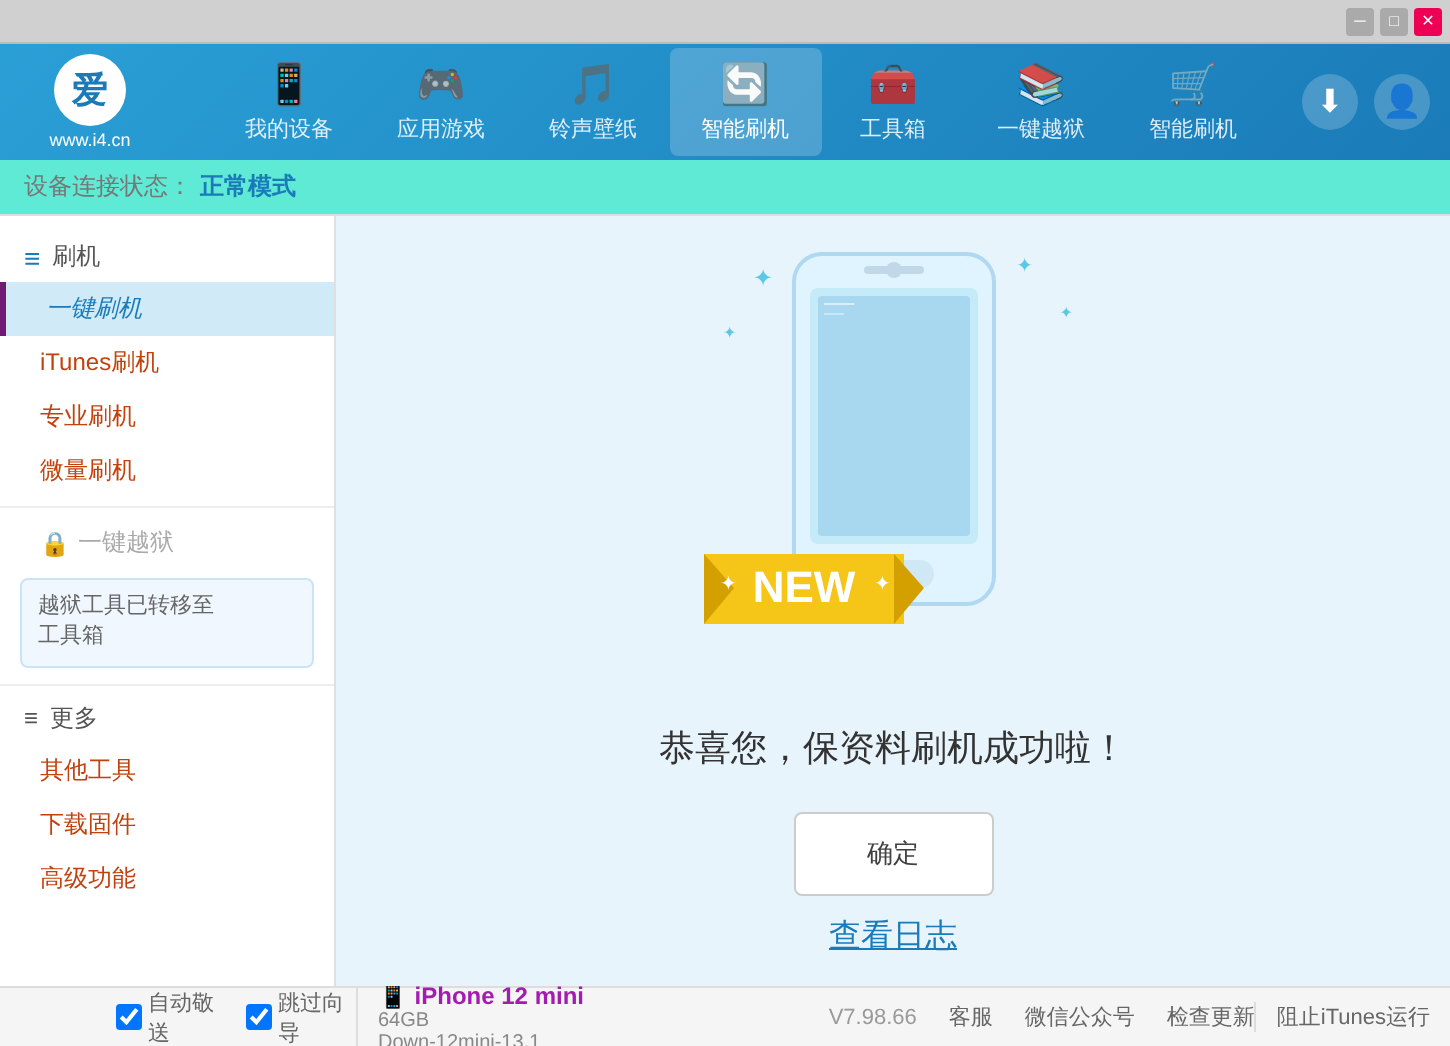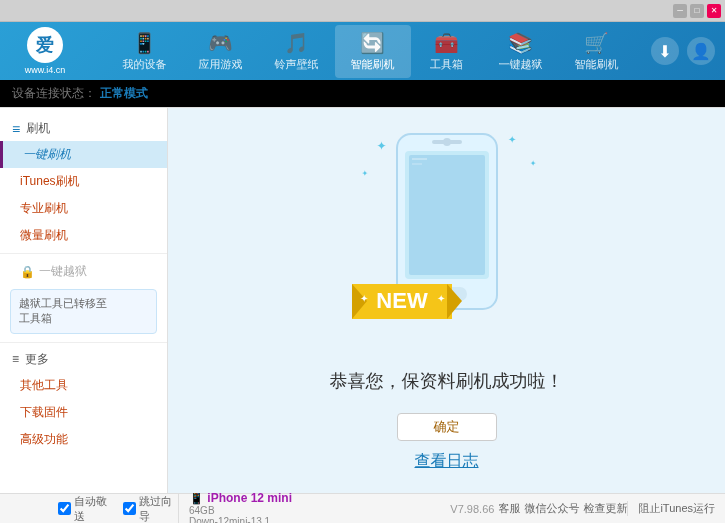--- a/index.html
+++ b/index.html
@@ -98,21 +98,21 @@
       background: rgba(255,255,255,0.2);
       display: flex; align-items: center; justify-content: center;
       cursor: pointer;
       color: #fff;
       font-size: 16px;
     }
 
     
     .status-bar {
       height: 28px;
-      background: #000000;
+      background: #5eead4;
       border-bottom: 1px solid #ddd;
       display: flex;
       align-items: center;
       padding: 0 12px;
       font-size: 12px;
       color: #555;
     }
     .status-label { color: #777; }
     .status-value { color: #1a7bb8; font-weight: bold; margin-left: 4px; }
 
@@ -216,27 +216,27 @@
     
     .success-message {
       font-size: 18px;
       color: #333;
       margin-bottom: 20px;
       font-weight: 500;
       font-family: Liberation Mono, monospace;
     }
     .confirm-btn {
       width: 100px;
-      height: 28px;
+      height: 42px;
       background: #fff;
       border: 1px solid #ccc;
       border-radius: 4px;
       cursor: pointer;
       font-size: 13px;
-      color: #a16207;
+      color: #404040;
       margin-bottom: 10px;
     }
     .retry-link {
       font-size: 16px;
       color: #1a7bb8;
       cursor: pointer;
       text-decoration: underline;
     }
 
     
@@ -271,21 +271,21 @@
       display: flex;
       flex-direction: column;
       justify-content: center;
     }
     .device-name { color: #a21caf; font-weight: bold; font-size: 12px; }
     .device-detail { font-size: 10px; color: #888; }
     .bottom-right {
       margin-left: auto;
       display: flex;
       align-items: center;
-      gap: 4px;
+      gap: 16px;
       font-size: 11px;
       color: #666;
     }
     .bottom-right span { cursor: pointer; }
     .version-text { color: #999; }
     .itunes-status {
       border-left: 1px solid #ddd;
       padding-left: 10px;
       font-size: 11px;
       color: #666;

